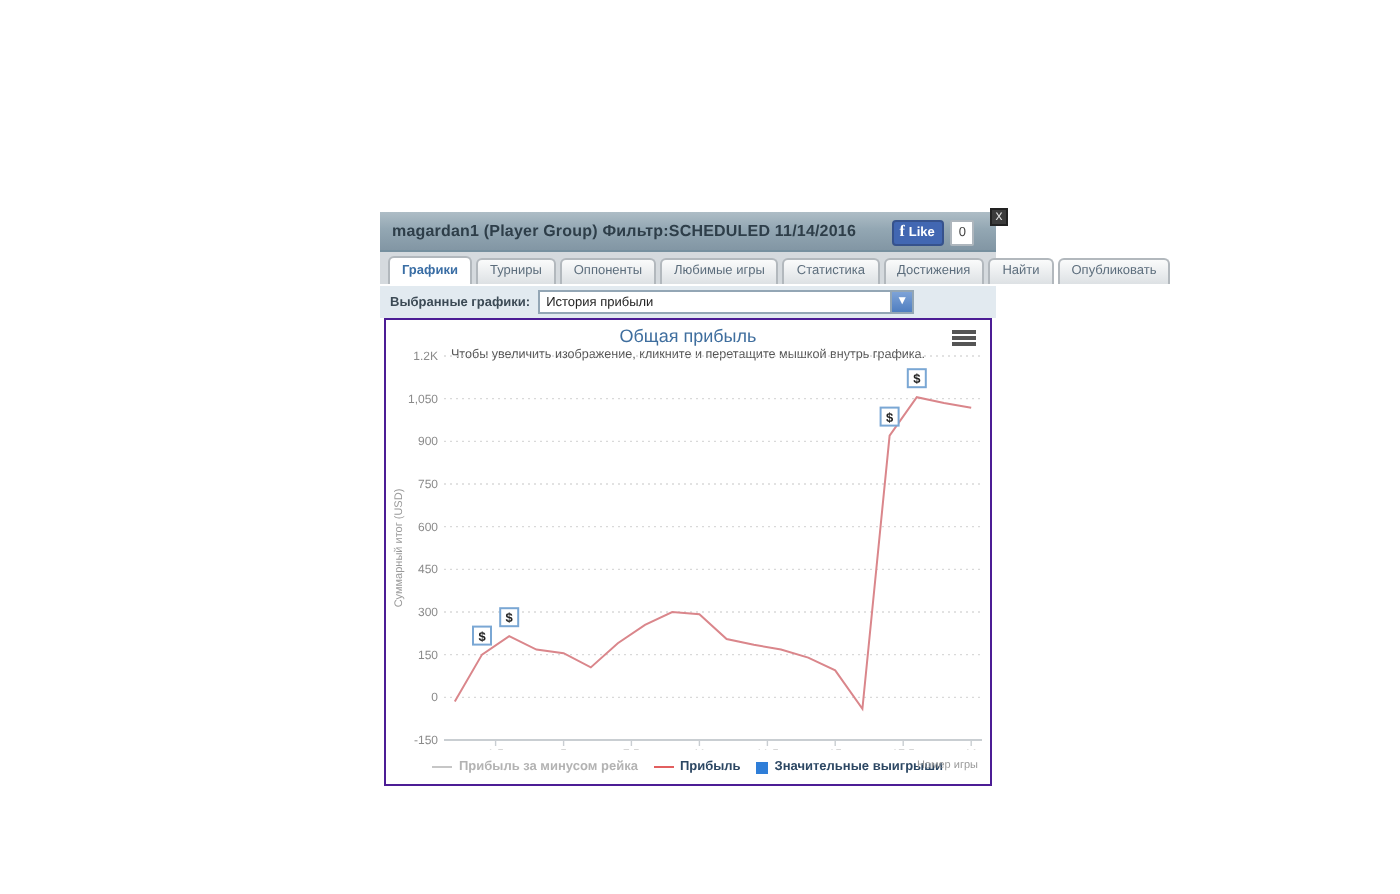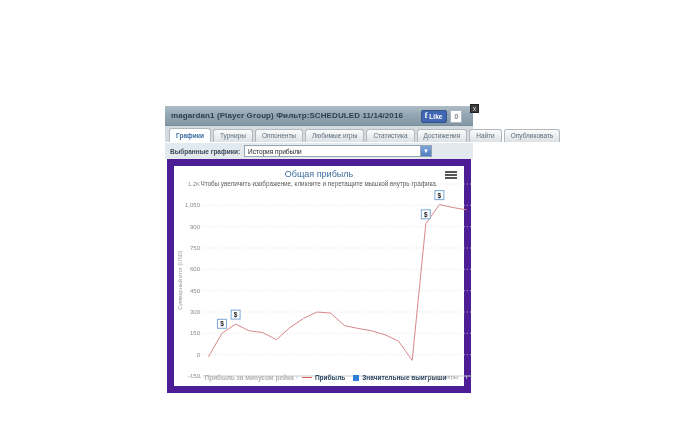--- a/index.html
+++ b/index.html
@@ -1,19 +1,19 @@
 <!DOCTYPE html>
 <html><head>
 <meta charset="utf-8">
 <style>
   * { box-sizing: border-box; margin: 0; padding: 0; }
   html,body { width:700px; height:447px; background:#fff; overflow:hidden; }
   body { font-family:"Liberation Sans", sans-serif; position:relative; }
 
-  .widget { position:absolute; left:165px; top:106px; width:308px; }
+  .widget { position:absolute; left:190px; top:106px; width:308px; }
 
   
   .hdr {
     position:relative; height:20px;
     background:linear-gradient(#aebdc6 0%, #93a7b3 45%, #8296a4 100%);
     border-bottom:1px solid #76909f;
     display:flex; align-items:center;
   }
   .hdr-title { font-size:8px; font-weight:bold; color:#2e3e49; padding-left:6px; letter-spacing:0.1px; }
   .fb-group { position:absolute; right:11px; top:4px; display:flex; align-items:center; }
@@ -59,21 +59,21 @@
   }
   .select-value { font-size:6.5px; color:#222; padding-left:3px; }
   .select-arrow {
     position:absolute; right:0; top:0; width:11px; height:10px;
     background:linear-gradient(#7ea3d7, #4f7ec0); border-left:1px solid #93a6b5;
     color:#fff; font-size:6px; text-align:center; line-height:10px;
   }
 
   
   .panel {
-    margin:0 2px 0 2px; background:#fff; border:7px solid #4c1d95;
+    margin:0 2px 0 2px; background:#fff; border:1px solid #4c1d95;
     height:234px; position:relative;
   }
   .chart-title { text-align:center; color:#3f6e9e; font-size:9px; padding-top:3px; }
   .chart-subtitle { text-align:center; color:#555; font-size:6.3px; margin-top:1px; }
   .burger { position:absolute; top:5px; right:7px; width:12px; cursor:pointer; }
   .burger span { display:block; height:1.5px; background:#555; margin-bottom:1.5px; }
 
   .chart-svg { position:absolute; left:0; top:0; width:306px; height:215px; }
 
   .legend-row {

